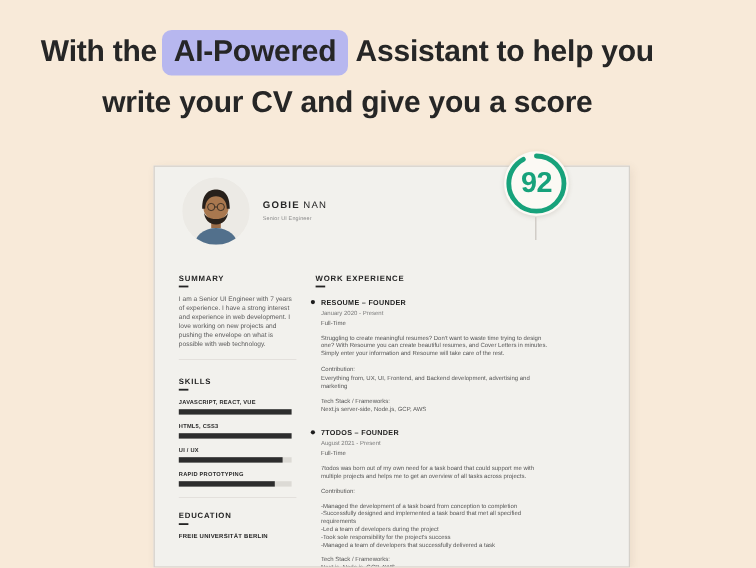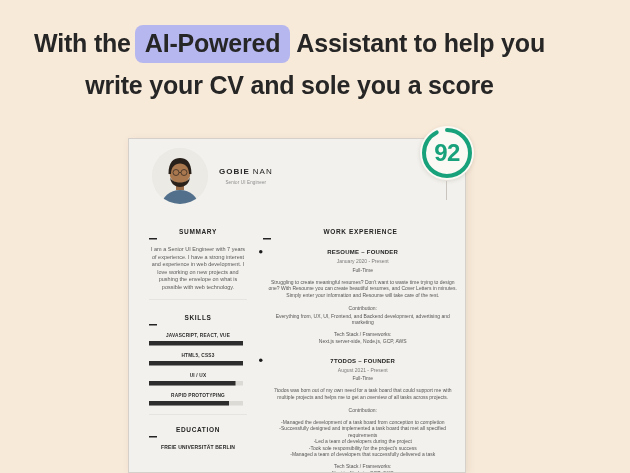--- a/index.html
+++ b/index.html
@@ -15,25 +15,24 @@
     position:absolute; top:22px; left:0; width:551px;
     text-align:center; font-weight:700; font-size:25px; line-height:42px;
     letter-spacing:-0.2px; color:#262626;padding-left:28px;
   }
   .hl-chip {
     display:inline-block; background:#b7b7ef; border-radius:8px;
     padding:0 10px 2px; margin:0 6px 0 4px; line-height:36px;
   }
   
   .paper {
-    position:absolute; left:128px; top:138px; width:338px; height:335px;
+    position:absolute; left:128px; top:138px; width:397px; height:335px;
     background:#f2f1ed; border:1px solid #d5d1ca;
     box-shadow:2px 2px 8px rgba(90,70,50,0.10);
     overflow:hidden;
-    text-align:center;
   }
   .paper-inner {
     position:absolute; left:0; top:0; width:676px; height:680px;
     transform:scale(0.5); transform-origin:0 0;
   }
   
   .avatar {
     position:absolute; left:46px; top:18px; width:112px; height:112px;
     border-radius:50%; overflow:hidden; background:#eceae5;
   }
@@ -77,21 +76,21 @@
   }
   .score-num { font-size:24px; font-weight:700; color:#17a27b; letter-spacing:-0.5px; }
   .score-ring { position:absolute; inset:0; }
   .badge-tail { position:absolute; left:446px; top:181px; width:1px; height:19px; background:#c9c4bd; }
 </style>
 </head>
 <body>
 
 <div class="headline">
   <div><span>With the</span><span class="hl-chip">AI-Powered</span><span>Assistant to help you</span></div>
-  <div>write your CV and sole you a score</div>
+  <div>write your CV and give you a score</div>
 </div>
 
 <div class="paper">
   <div class="paper-inner">
 
     <div class="avatar">
       <svg viewBox="0 0 112 112" width="112" height="112">
         <rect width="112" height="112" fill="#eceae5"></rect>
         <ellipse cx="56" cy="116" rx="37" ry="32" fill="#52708c"></ellipse>
         <rect x="48" y="66" width="16" height="18" fill="#9a6c48"></rect>

